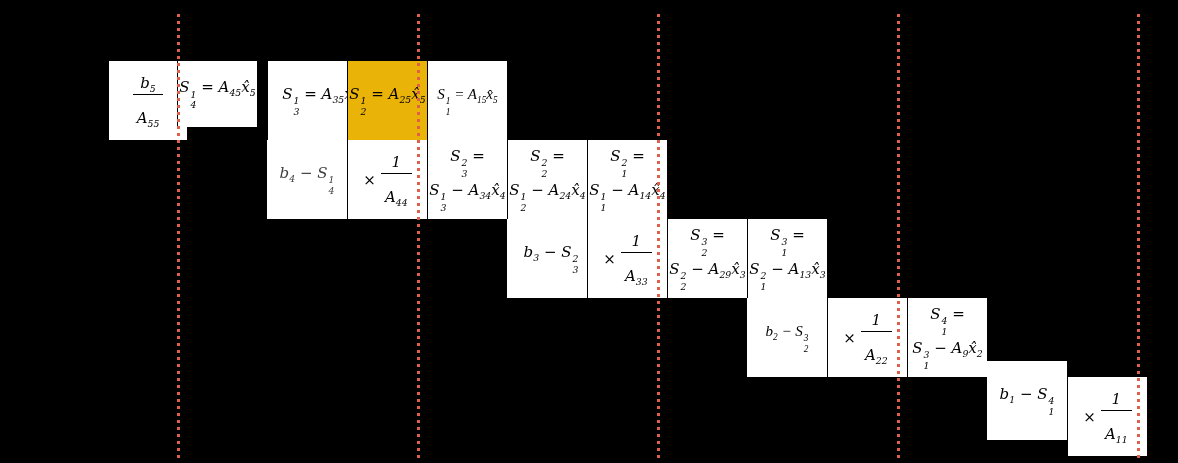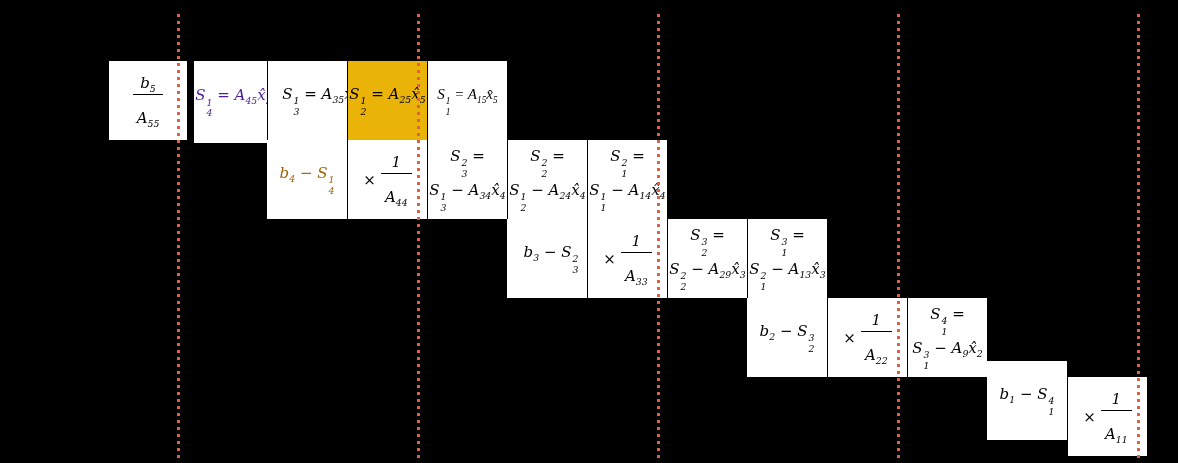--- a/index.html
+++ b/index.html
@@ -74,21 +74,21 @@
     <div class="divider" style="left: 897px; top: 14px; height: 448px; background-image: repeating-linear-gradient(rgb(223, 96, 74) 0px, rgb(223, 96, 74) 3px, transparent 3px, transparent 7px);"></div>
     <div class="divider" style="left: 1137px; top: 14px; height: 448px; background-image: repeating-linear-gradient(rgb(223, 96, 74) 0px, rgb(223, 96, 74) 3px, transparent 3px, transparent 7px);"></div>
     <div class="cell" style="left: 100px; top: 61px; width: 78px; height: 79px; background: rgb(255, 255, 255); color: rgb(0, 0, 0);">
       <div class="frac-wrap">
         <span class="frac">
           <span class="num">b<sub>5</sub></span>
           <span class="den">A<sub>55</sub></span>
         </span>
       </div>
     </div>
-    <div class="cell" style="left: 184px; top: 61px; width: 80px; height: 82px; background: rgb(255, 255, 255); color: #4c1d95; border-left: 1px solid rgb(0, 0, 0);">
+    <div class="cell" style="left: 168px; top: 61px; width: 80px; height: 66px; background: rgb(255, 255, 255); color: #000000; border-left: 1px solid rgb(0, 0, 0);">
       <div class="cl">S<span class="ss">
           <span class="sp">1</span>
           <span class="sb">4</span>
         </span> = A<sub>45</sub>x̂<sub>5</sub></div>
     </div>
     <div class="cell" style="left: 258px; top: 61px; width: 80px; height: 79px; background: rgb(255, 255, 255); color: rgb(0, 0, 0); border-left: 1px solid rgb(0, 0, 0); padding-left: 26px;">
       <div class="cl">S<span class="ss">
           <span class="sp">1</span>
           <span class="sb">3</span>
         </span> = A<sub>35</sub>x̂<sub>5</sub></div>
@@ -98,21 +98,21 @@
           <span class="sp">1</span>
           <span class="sb">2</span>
         </span> = A<sub>25</sub>x̂<sub>5</sub></div>
     </div>
     <div class="cell" style="left: 418px; top: 61px; width: 80px; height: 79px; background: rgb(255, 255, 255); color: rgb(0, 0, 0); border-left: 1px solid rgb(0, 0, 0); font-family: Liberation Serif, serif;">
       <div class="cl">S<span class="ss">
           <span class="sp">1</span>
           <span class="sb">1</span>
         </span> = A<sub>15</sub>x̂<sub>5</sub></div>
     </div>
-    <div class="cell" style="left: 258px; top: 140px; width: 80px; height: 79px; background: rgb(255, 255, 255); color: #a16207;">
+    <div class="cell" style="left: 258px; top: 140px; width: 80px; height: 79px; background: rgb(255, 255, 255); color: #404040;">
       <div class="cl">b<sub>4</sub> − S<span class="ss">
           <span class="sp">1</span>
           <span class="sb">4</span>
         </span></div>
     </div>
     <div class="cell" style="left: 338px; top: 140px; width: 80px; height: 79px; background: rgb(255, 255, 255); color: rgb(0, 0, 0); border-left: 1px solid rgb(0, 0, 0);">
       <div class="frac-wrap">
         <span class="pre">×</span>
         <span class="frac">
           <span class="num">1</span>
@@ -178,21 +178,21 @@
     <div class="cell" style="left: 738px; top: 219px; width: 80px; height: 79px; background: rgb(255, 255, 255); color: rgb(0, 0, 0); border-left: 1px solid rgb(0, 0, 0);">
       <div class="cl">S<span class="ss">
           <span class="sp">3</span>
           <span class="sb">1</span>
         </span> =</div>
       <div class="cl">S<span class="ss">
           <span class="sp">2</span>
           <span class="sb">1</span>
         </span> − A<sub>13</sub>x̂<sub>3</sub></div>
     </div>
-    <div class="cell" style="left: 738px; top: 298px; width: 80px; height: 79px; background: rgb(255, 255, 255); color: rgb(0, 0, 0);">
+    <div class="cell" style="left: 738px; top: 298px; width: 80px; height: 79px; background: rgb(255, 255, 255); color: rgb(0, 0, 0); font-family: Liberation Serif, serif;">
       <div class="cl">b<sub>2</sub> − S<span class="ss">
           <span class="sp">3</span>
           <span class="sb">2</span>
         </span></div>
     </div>
     <div class="cell" style="left: 818px; top: 298px; width: 80px; height: 79px; background: rgb(255, 255, 255); color: rgb(0, 0, 0); border-left: 1px solid rgb(0, 0, 0);">
       <div class="frac-wrap">
         <span class="pre">×</span>
         <span class="frac">
           <span class="num">1</span>

